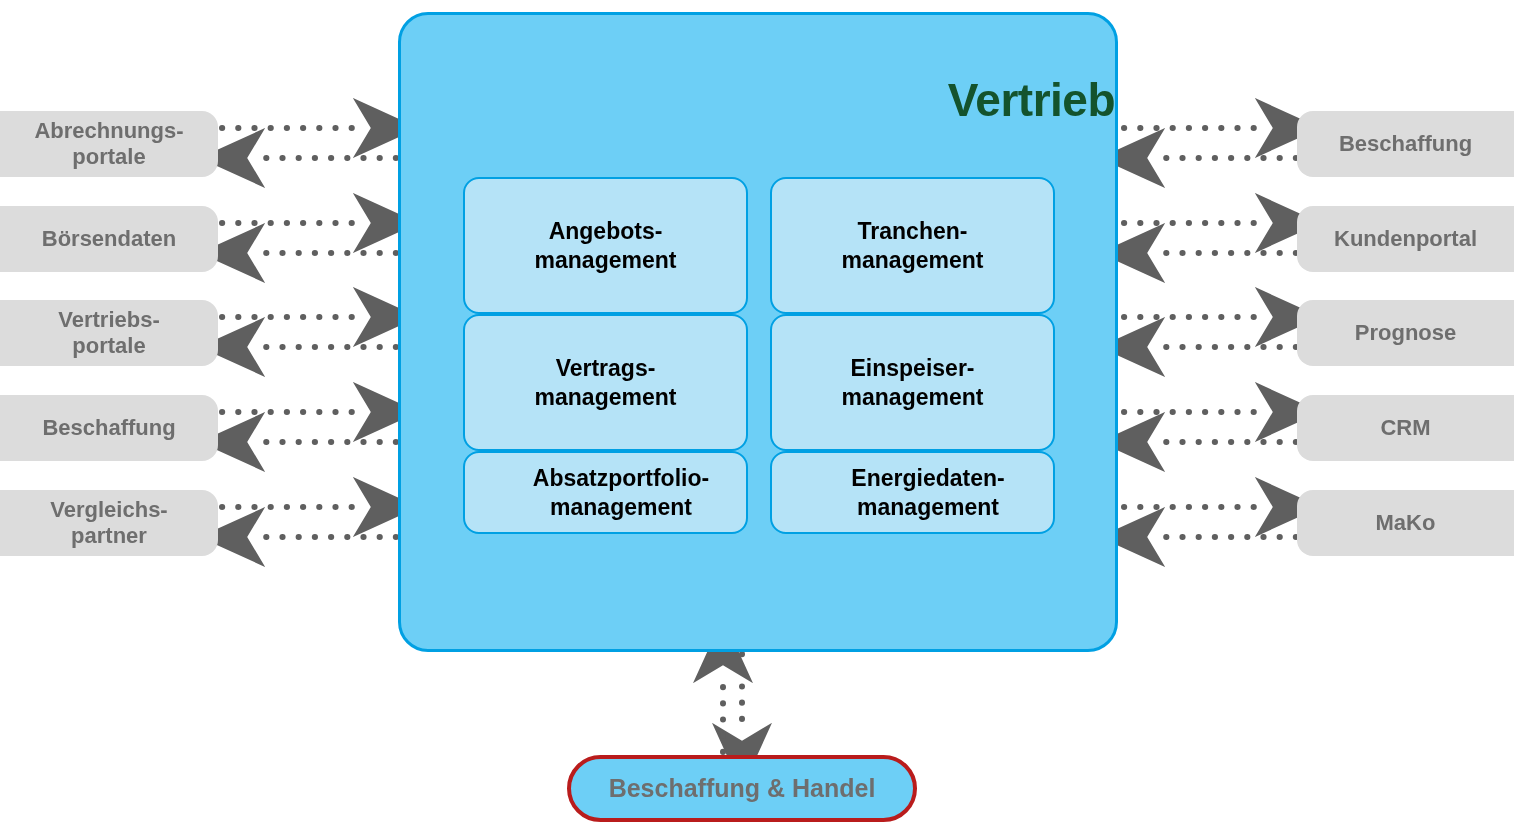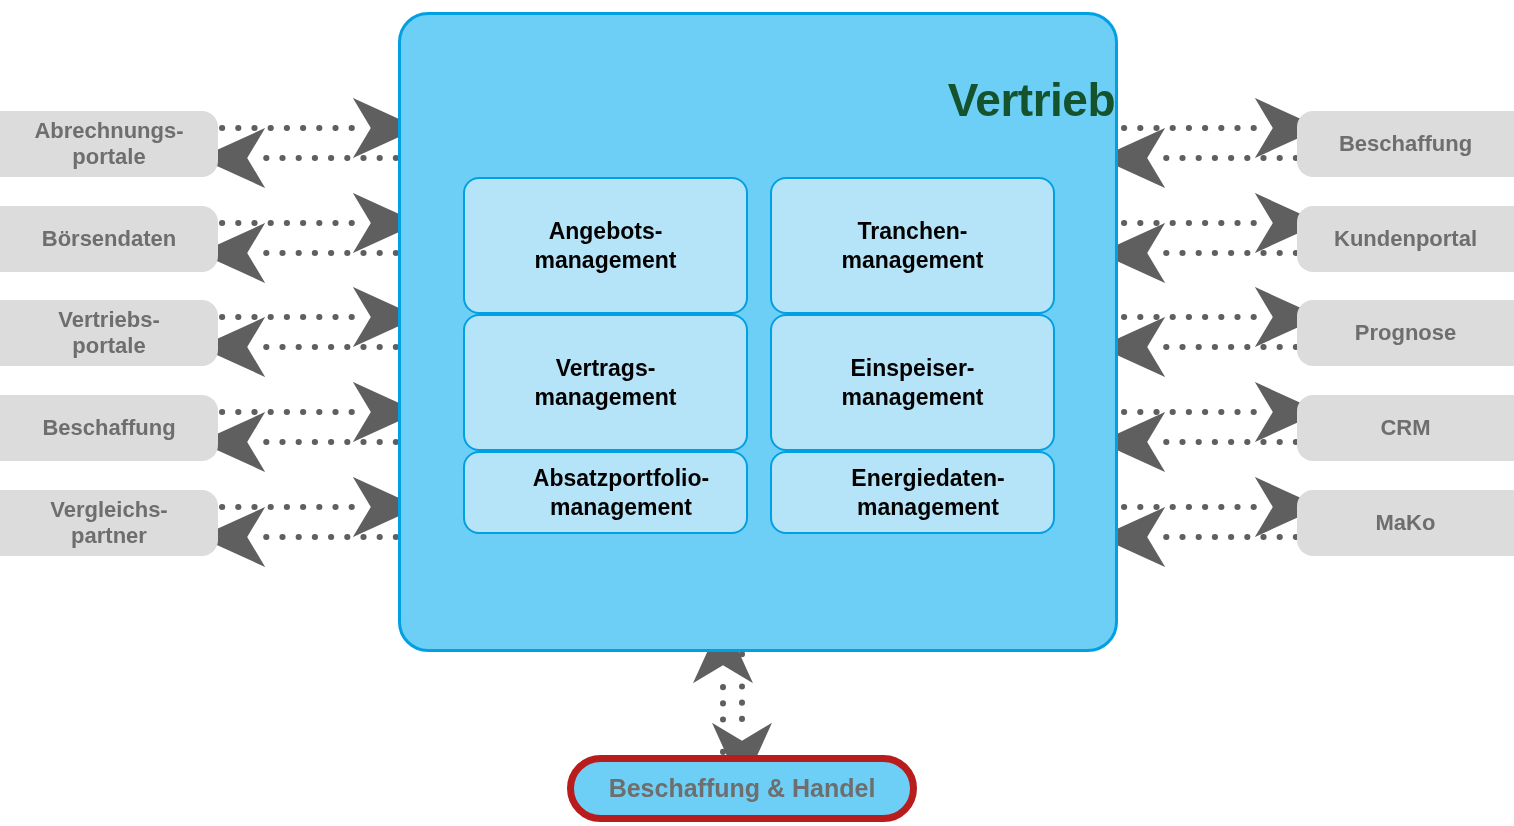--- a/index.html
+++ b/index.html
@@ -99,21 +99,21 @@
   }
 
   
   .bottom-box {
     position: absolute;
     left: 567px;
     top: 755px;
     width: 350px;
     height: 67px;
     background: #6DCFF6;
-    border: 7px solid #b91c1c;
+    border: 4px solid #b91c1c;
     border-radius: 34px;
     box-sizing: border-box;
     display: flex;
     align-items: center;
     justify-content: center;
     color: #6E6E6E;
     font-size: 25px;
     font-weight: bold;
   }
 

